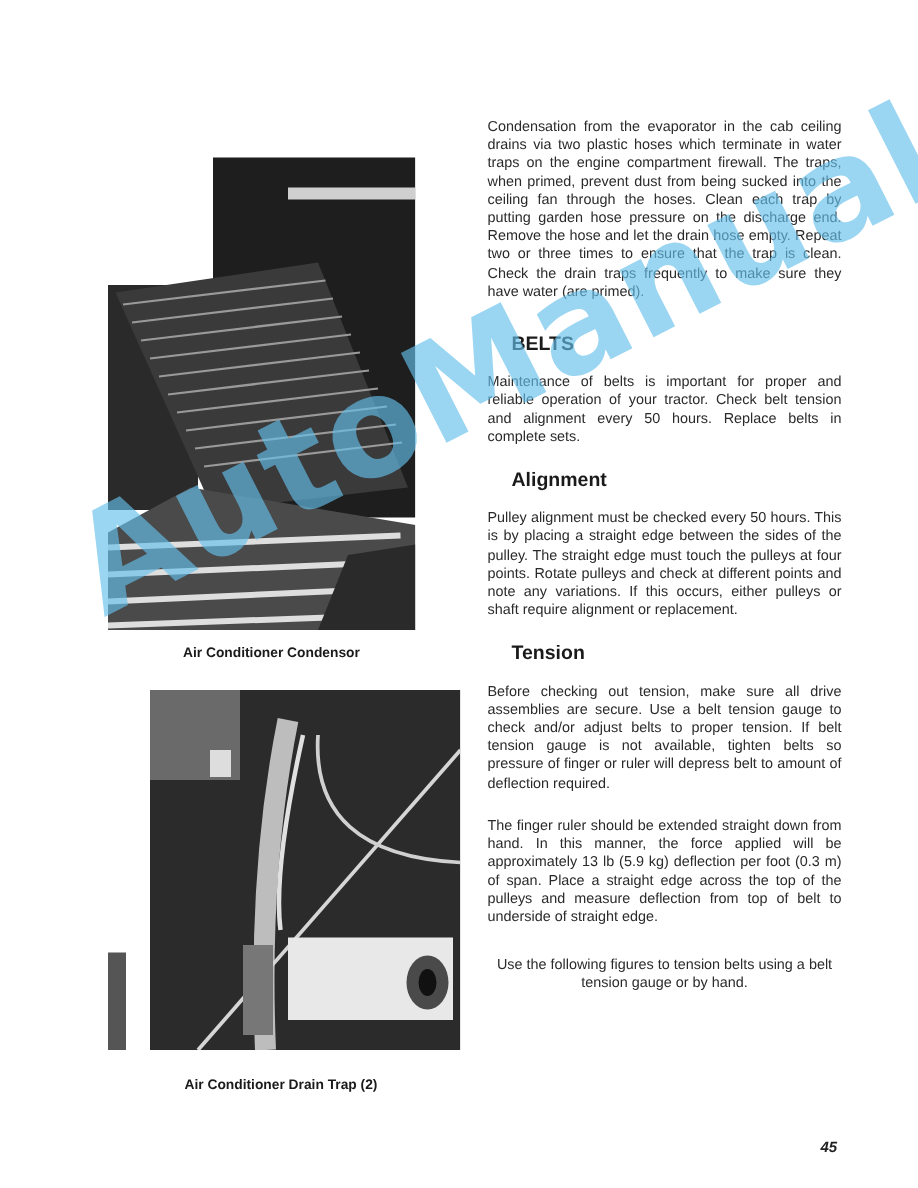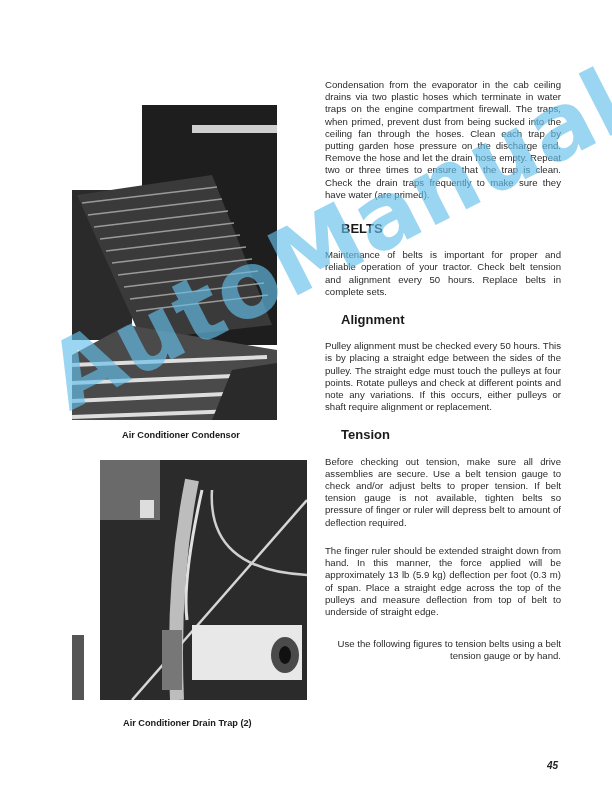--- a/index.html
+++ b/index.html
@@ -89,18 +89,18 @@
 
 <div class="col-right">
   <p class="para" style="margin-bottom:22px!important">Condensation from the evaporator in the cab ceiling drains via two plastic hoses which terminate in water traps on the engine compartment firewall. The traps, when primed, prevent dust from being sucked into the ceiling fan through the hoses. Clean each trap by putting garden hose pressure on the discharge end. Remove the hose and let the drain hose empty. Repeat two or three times to ensure that the trap is clean. Check the drain traps frequently to make sure they have water (are primed).</p>
   <h2 style="margin-top:18px;margin-bottom:14px">BELTS</h2>
   <p class="para" style="margin-bottom:12px!important">Maintenance of belts is important for proper and reliable operation of your tractor. Check belt tension and alignment every 50 hours. Replace belts in complete sets.</p>
   <h3 style="margin-bottom:14px">Alignment</h3>
   <p class="para" style="margin-bottom:12px!important">Pulley alignment must be checked every 50 hours. This is by placing a straight edge between the sides of the pulley. The straight edge must touch the pulleys at four points. Rotate pulleys and check at different points and note any variations. If this occurs, either pulleys or shaft require alignment or replacement.</p>
   <h3 style="margin-bottom:14px">Tension</h3>
   <p class="para">Before checking out tension, make sure all drive assemblies are secure. Use a belt tension gauge to check and/or adjust belts to proper tension. If belt tension gauge is not available, tighten belts so pressure of finger or ruler will depress belt to amount of deflection required.</p>
   <p class="para" style="margin-bottom:20px!important">The finger ruler should be extended straight down from hand. In this manner, the force applied will be approximately 13 lb (5.9 kg) deflection per foot (0.3 m) of span. Place a straight edge across the top of the pulleys and measure deflection from top of belt to underside of straight edge.</p>
-  <p class="para" style="text-align:right">Use the following figures to tension belts using a belt tension gauge or by hand.</p>
+  <p class="para" style="text-align:center">Use the following figures to tension belts using a belt tension gauge or by hand.</p>
 </div>
 
 <div class="page-num">45</div>
 
 <div class="watermark">AutoManual</div>
 
 </body></html>

